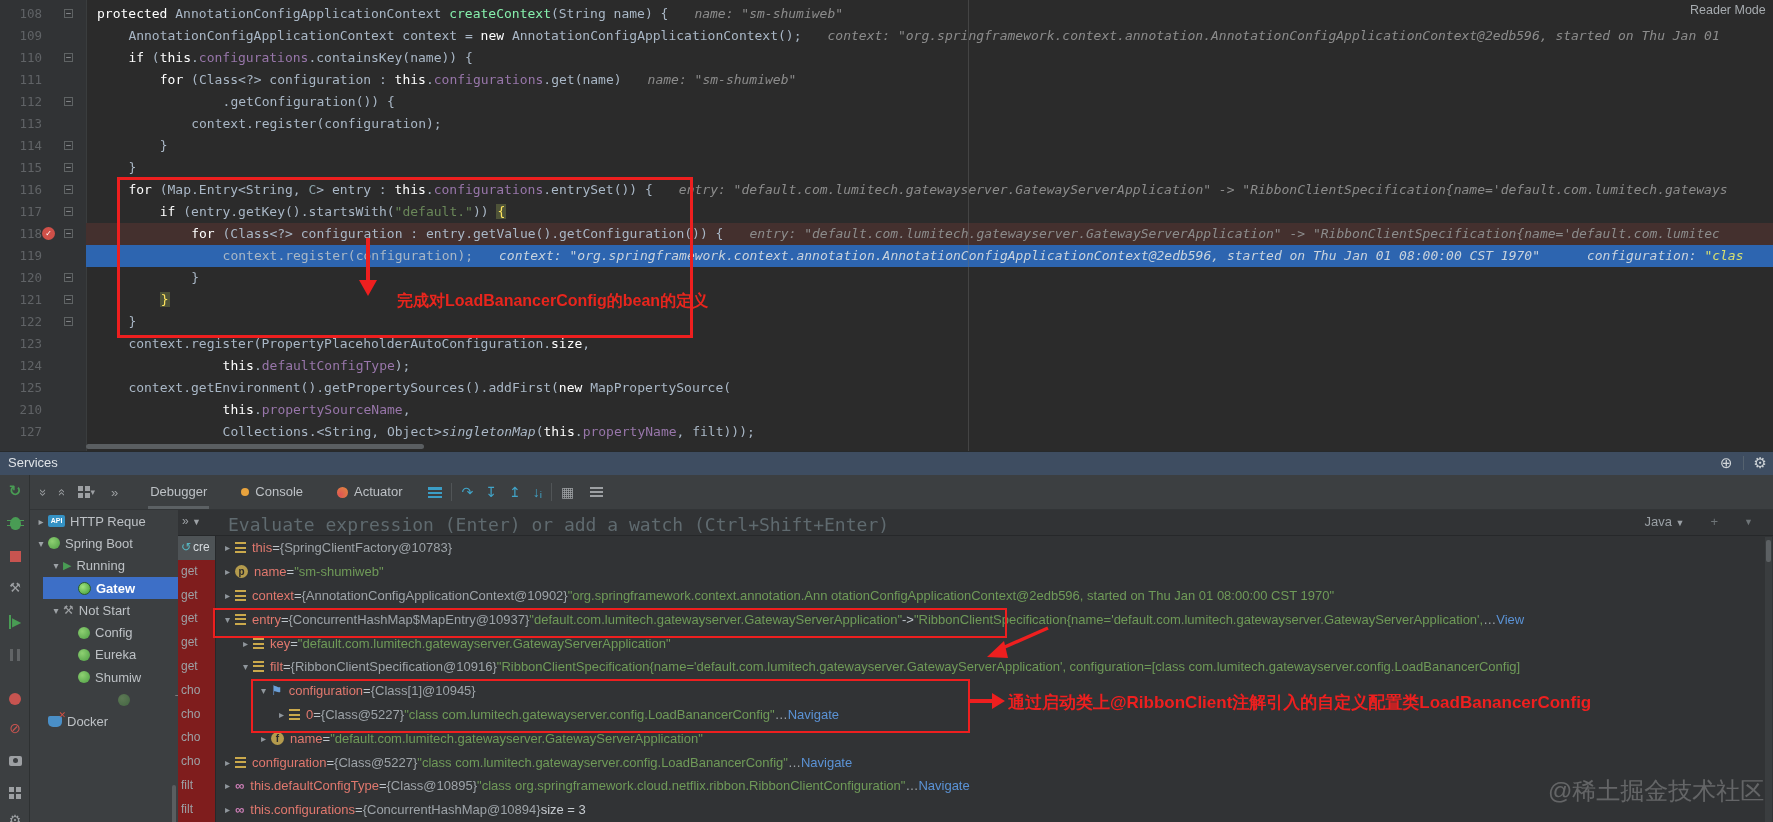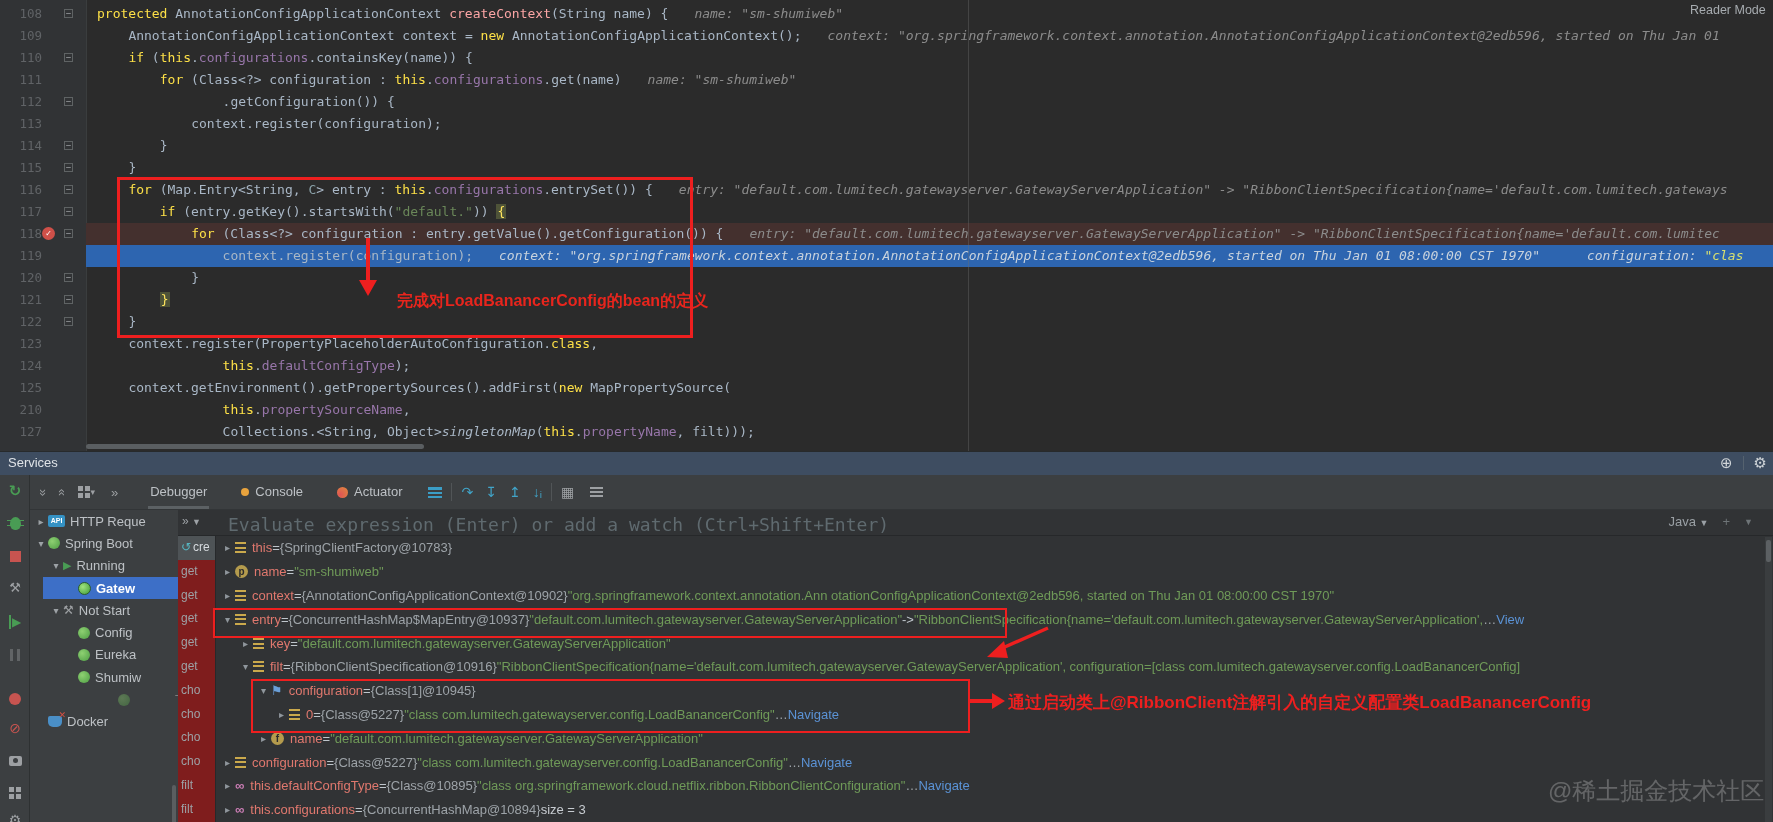--- a/index.html
+++ b/index.html
@@ -15,21 +15,21 @@
   .ed-gut{width:86px;flex:none;position:relative;color:#606366;font-size:12.5px;
           font-family:"DejaVu Sans Mono",monospace;}
   .ed-num{position:absolute;left:0;top:0;width:42px;text-align:right;}
   .fold-mark{position:absolute;left:64px;top:6px;width:9px;height:9px;border:1px solid #5f6364;
              color:#9da0a3;font-size:9px;line-height:7px;text-align:center;background:#313335;box-sizing:border-box;}
   .bp-dot{position:absolute;left:42px;top:4px;width:13px;height:13px;border-radius:50%;background:#cf5049;
           color:#fff;font-size:9px;line-height:13px;text-align:center;}
   .ed-body{flex:1;font-size:13px;font-family:"DejaVu Sans Mono",monospace;overflow:hidden;white-space:pre;}
   .ed-row.exec .ed-body{background:#2d65b0;}
   .ed-row.bp .ed-body{background:#44302e;}
-  .tk-k{color:#fde047;} .tk-d{color:#a9b7c6;} .tk-f{color:#9876aa;} .tk-m{color:#fca5a5;}
+  .tk-k{color:#ffffff;} .tk-d{color:#a9b7c6;} .tk-f{color:#9876aa;} .tk-m{color:#86efac;}
   .tk-s{color:#6a8759;} .tk-c{color:#8aa1a8;} .tk-i{color:#a9b7c6;font-style:italic;}
   .tk-br{background:#4e5338;color:#ffe45e;padding:0 1px;}
   .tk-h{color:#8c8c8c;font-style:italic;} .tk-hs{color:#b3bf63;font-style:italic;}
   .ed-row.exec .tk-h{color:#c9d3dd;} .ed-row.exec .tk-hs{color:#d9e06f;}
   .hintwrap{margin-left:26px;}
   #ed-hscroll{position:absolute;left:86px;top:444px;width:338px;height:5px;border-radius:3px;background:#5a5e61;z-index:6;}
   #reader-mode{position:absolute;top:3px;left:1690px;color:#a7acb0;font-size:12.5px;z-index:4;}
 
   
   .red-box{position:absolute;border:3px solid #ee1f1f;z-index:40;pointer-events:none;}
@@ -53,21 +53,21 @@
   .tab.active::after{content:"";position:absolute;left:2px;right:2px;bottom:0;height:3px;background:#5c6164;}
   #tree{position:absolute;left:30px;top:510px;width:148px;height:312px;background:#3c3f41;overflow:hidden;z-index:2;}
   .tree-row{height:22.3px;display:flex;align-items:center;color:#bdc1c5;font-size:13px;white-space:nowrap;overflow:hidden;}
   .tree-row.sel{background:#3d6fc7;color:#fff;font-weight:bold;margin-left:13px;}
   .tree-chev{width:14px;color:#9da2a6;font-size:10px;text-align:center;flex:none;}
   #tree-scroll{position:absolute;left:142px;top:275px;width:4px;height:70px;background:#5a5e60;border-radius:2px;}
   #watchbar{position:absolute;left:178px;top:510px;width:1595px;height:26px;background:#313335;
             border-bottom:1px solid #26282a;box-sizing:border-box;z-index:2;}
   #watch-left{position:absolute;left:4px;top:4px;color:#9da2a6;font-size:12px;}
   #watch-text{position:absolute;left:50px;top:4px;color:#5f6a6f;font-size:18px;font-family:"DejaVu Sans Mono",monospace;}
-  #watch-right{position:absolute;right:20px;top:4px;color:#9aa0a5;font-size:13px;display:flex;gap:14px;align-items:center;}
+  #watch-right{position:absolute;right:20px;top:4px;color:#9aa0a5;font-size:13px;display:flex;gap:26px;align-items:center;}
   #frames{position:absolute;left:178px;top:536px;width:38px;height:322px;background:#7f1d1d;
           border-right:1px solid #27292b;box-sizing:border-box;overflow:hidden;z-index:2;}
   .frame-row{height:23.8px;line-height:23.8px;color:#9da2a6;font-size:12px;white-space:nowrap;overflow:hidden;padding-left:3px;}
   .frame-row.sel{background:#4e5356;color:#d6dade;}
   .frame-ic{color:#56b6c2;margin-right:2px;font-size:12px;}
   #vars{position:absolute;left:216px;top:536px;width:1557px;height:286px;background:#313335;overflow:hidden;z-index:2;}
   .var-row{height:23.8px;display:flex;align-items:center;font-size:13px;white-space:nowrap;overflow:hidden;}
   .var-chev{width:15px;flex:none;text-align:center;color:#8f969c;font-size:10px;}
   .var-name{color:#e0786e;}
   .vp-eq{color:#bfc6cc;} .vp-ref{color:#9da3a8;} .vp-str{color:#6f9a58;}
@@ -230,21 +230,21 @@
         <div class="ed-gut">
           <span class="ed-num">122</span>
           <span class="fold-mark">−</span>
         </div>
         <div class="ed-body" style="padding-left: 42.4px;"><span class="tk-d">}</span></div>
       </div>
       <div class="ed-row">
         <div class="ed-gut">
           <span class="ed-num">123</span>
         </div>
-        <div class="ed-body" style="padding-left: 42.4px;"><span class="tk-d">context.register(PropertyPlaceholderAutoConfiguration.</span><span class="tk-k">class</span><span class="tk-d">,</span></div>
+        <div class="ed-body" style="padding-left: 42.4px;"><span class="tk-d">context.register(PropertyPlaceholderAutoConfiguration.</span><span class="tk-k">size</span><span class="tk-d">,</span></div>
       </div>
       <div class="ed-row">
         <div class="ed-gut">
           <span class="ed-num">124</span>
         </div>
         <div class="ed-body" style="padding-left: 136.6px;"><span class="tk-k">this</span><span class="tk-d">.</span><span class="tk-f">defaultConfigType</span><span class="tk-d">);</span></div>
       </div>
       <div class="ed-row">
         <div class="ed-gut">
           <span class="ed-num">125</span>

